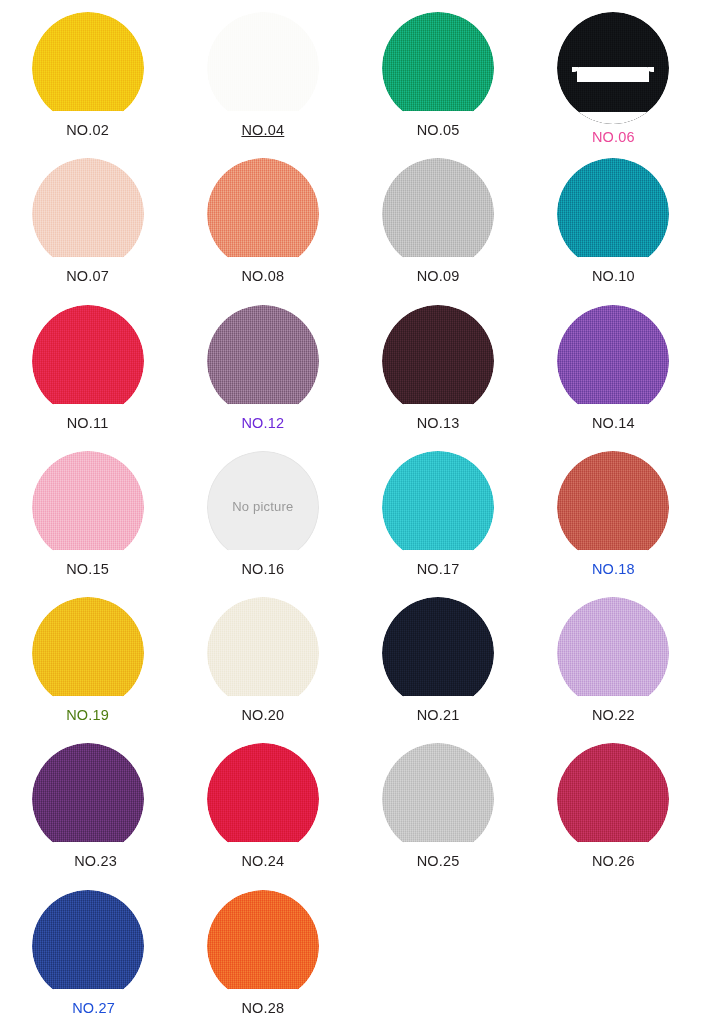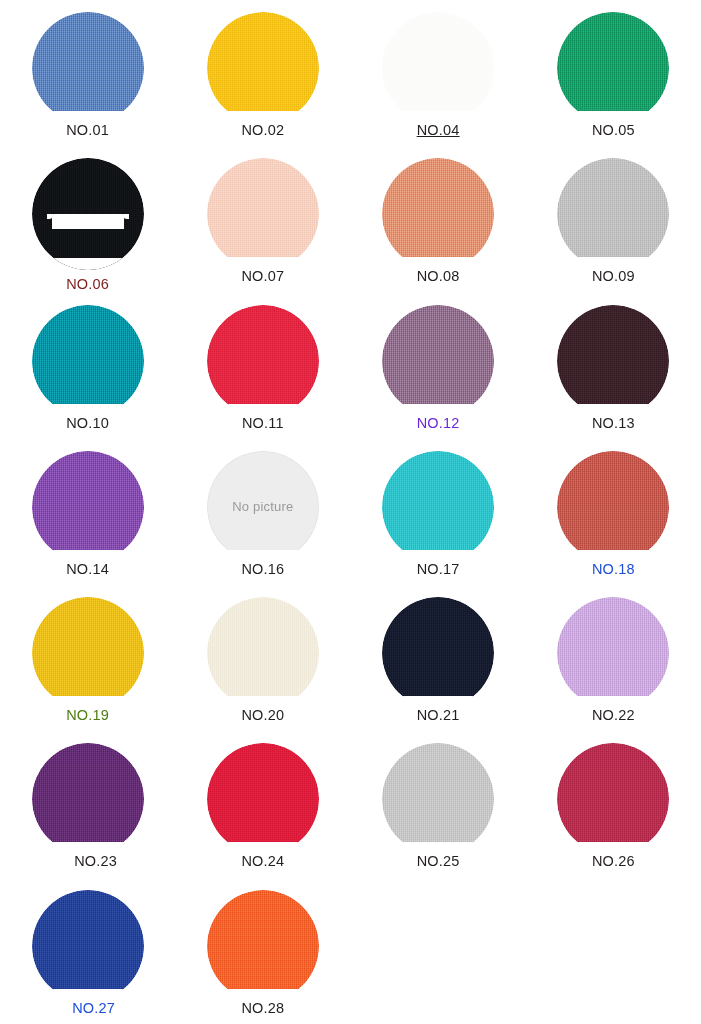--- a/index.html
+++ b/index.html
@@ -138,27 +138,20 @@
     line-height: 1.1;
     white-space: nowrap;
   }
 </style>
 </head>
 <body>
 
 <div class="swatch-sheet" id="swatch-sheet" style="background: rgb(255, 255, 255);">
     <div class="swatch-cell">
       <div class="disc-wrap">
-        <div class="disc" style="background-color: rgb(91, 124, 192);"></div>
-        <div class="disc-notch"></div>
-      </div>
-      <div class="swatch-label" style="color: rgb(35, 31, 32);">NO.01</div>
-    </div>
-    <div class="swatch-cell">
-      <div class="disc-wrap">
         <div class="disc" style="background-color: rgb(242, 195, 20);"></div>
         <div class="disc-notch"></div>
       </div>
       <div class="swatch-label" style="color: rgb(35, 31, 32);">NO.02</div>
     </div>
     <div class="swatch-cell">
       <div class="disc-wrap">
         <div class="disc" style="background-color: rgb(251, 251, 249);"></div>
         <div class="disc-notch"></div>
       </div>
@@ -169,21 +162,21 @@
         <div class="disc" style="background-color: rgb(17, 157, 104);"></div>
         <div class="disc-notch"></div>
       </div>
       <div class="swatch-label" style="color: rgb(35, 31, 32);">NO.05</div>
     </div>
     <div class="swatch-cell">
       <div class="disc-wrap">
         <div class="disc" style="background-color: rgb(16, 18, 21);"></div>
         <div class="disc-notch"></div>
       </div>
-      <div class="swatch-label" style="color: #7f1d1d; margin-top: 48px;">NO.06</div>
+      <div class="swatch-label" style="color: #ec4899; margin-top: 48px;">NO.06</div>
     </div>
     <div class="swatch-cell">
       <div class="disc-wrap">
         <div class="disc" style="background-color: rgb(243, 207, 192);"></div>
         <div class="disc-notch"></div>
       </div>
       <div class="swatch-label" style="color: rgb(35, 31, 32);">NO.07</div>
     </div>
     <div class="swatch-cell">
       <div class="disc-wrap">
@@ -226,20 +219,27 @@
         <div class="disc-notch"></div>
       </div>
       <div class="swatch-label" style="color: rgb(35, 31, 32);">NO.13</div>
     </div>
     <div class="swatch-cell">
       <div class="disc-wrap">
         <div class="disc" style="background-color: rgb(123, 75, 171);"></div>
         <div class="disc-notch"></div>
       </div>
       <div class="swatch-label" style="color: rgb(35, 31, 32);">NO.14</div>
+    </div>
+    <div class="swatch-cell">
+      <div class="disc-wrap">
+        <div class="disc" style="background-color: rgb(244, 175, 196);"></div>
+        <div class="disc-notch"></div>
+      </div>
+      <div class="swatch-label" style="color: rgb(35, 31, 32);">NO.15</div>
     </div>
     <div class="swatch-cell">
       <div class="disc-wrap">
         <div class="disc placeholder" style="background-color: rgb(237, 237, 237);"></div>
         <div class="placeholder-text">No picture</div>
         <div class="disc-notch"></div>
       </div>
       <div class="swatch-label" style="color: rgb(35, 31, 32);">NO.16</div>
     </div>
     <div class="swatch-cell">

